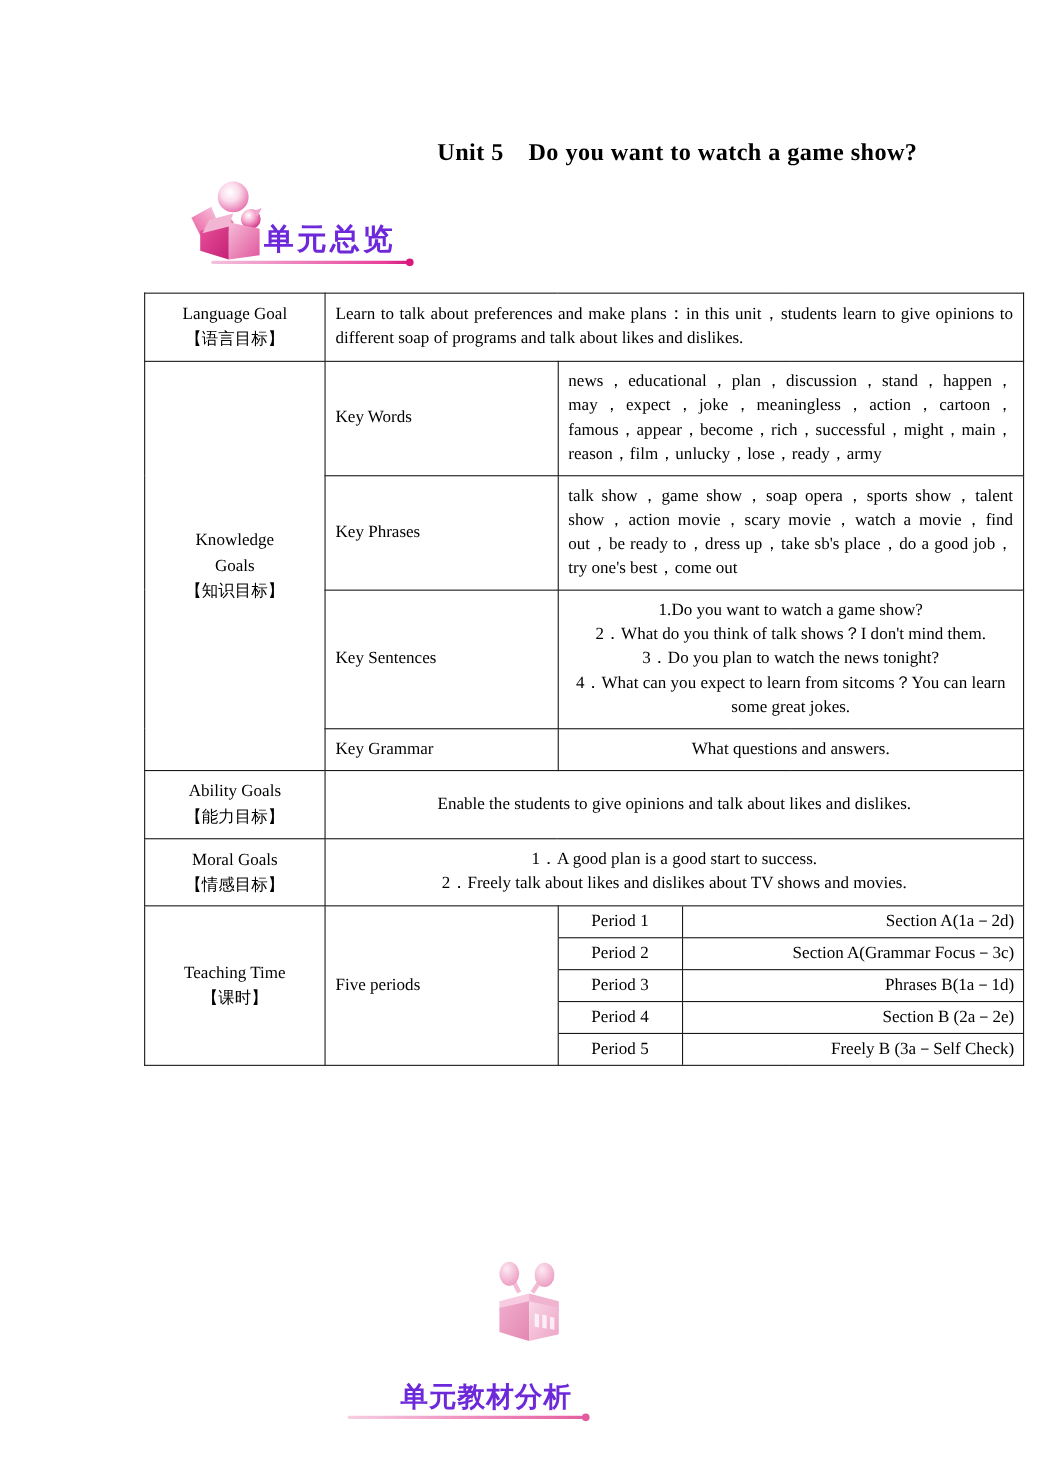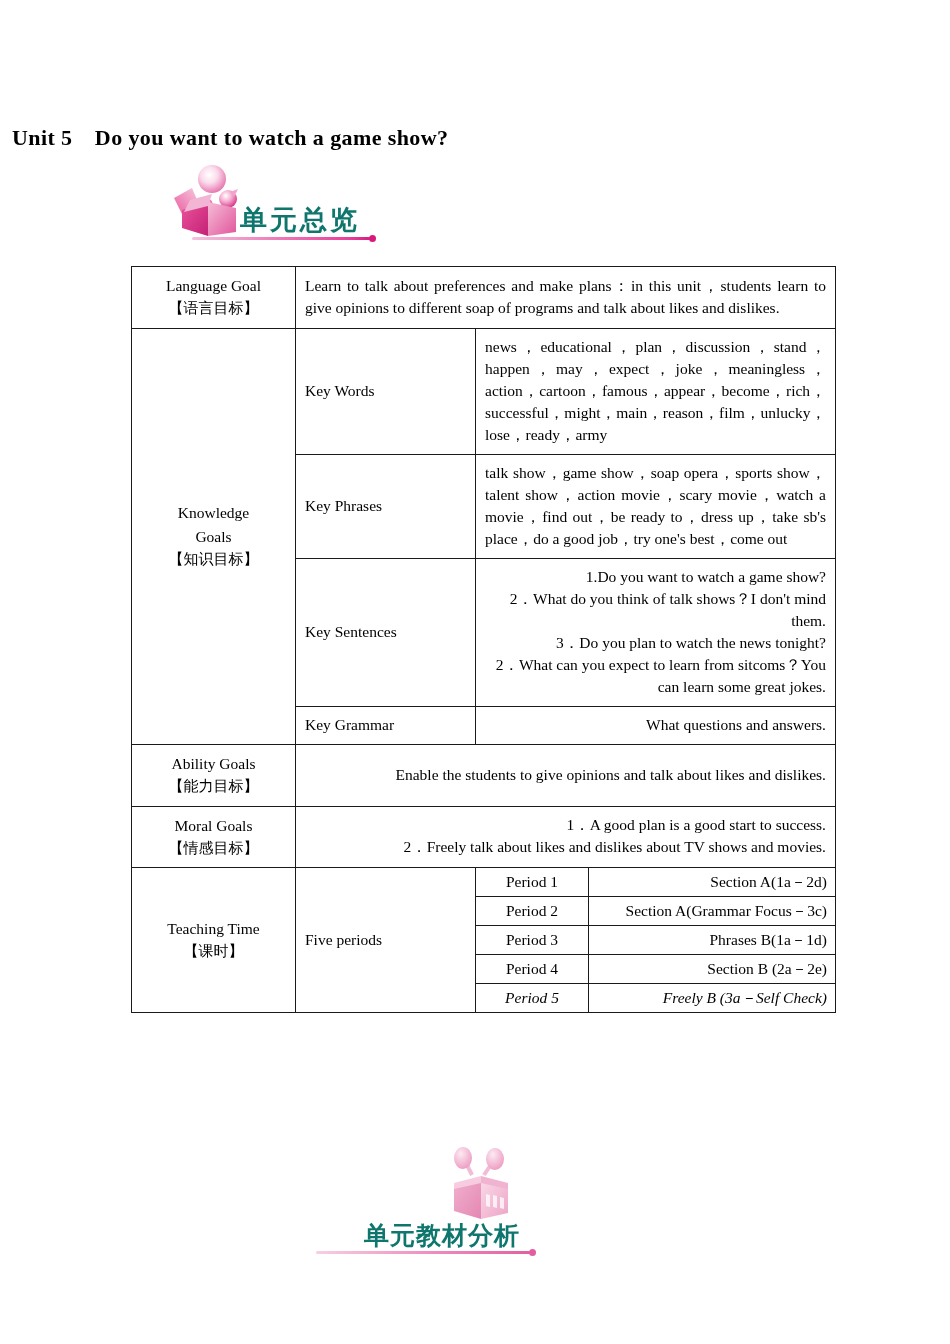--- a/index.html
+++ b/index.html
@@ -12,24 +12,24 @@
     height: 1344px;
     position: relative;
     font-family: "Liberation Serif", "DejaVu Serif", serif;
     color: #000000;
     overflow: hidden;
   }
 
   
   .page-title {
     position: absolute;
-    left: 12px;
+    left: 0;
     top: 125px;
     width: 834px;
-    text-align: left;
+    text-align: right;
     font-size: 22px;
     font-weight: bold;
     letter-spacing: 0.4px;
     white-space: pre;
     font-family: "Liberation Serif", "DejaVu Serif", serif;
   }
 
   
   .banner {
     position: absolute;
@@ -45,27 +45,28 @@
     height: 78px;
     flex: 0 0 auto;
   }
 
   .banner-text-wrap {
     position: relative;
     padding-bottom: 6px;
     margin-left: -6px;
   }
   .banner-text {
-    font-family: Liberation Sans, sans-serif;
+    font-family: Liberation Mono, monospace;
     font-weight: bold;
     font-size: 27px;
     letter-spacing: 3px;
-    color: #0f766e;
+    color: #6d28d9;
     line-height: 1;
     white-space: nowrap;
+    margin-top: 36px;
   }
   .banner-bottom .banner-text {
     font-size: 25px;
     letter-spacing: 1px;
   }
   .banner-rule {
     position: absolute;
     height: 3px;
     left: -48px;
     right: -10px;
@@ -86,34 +87,34 @@
   .banner-bottom .banner-rule {
     background: linear-gradient(to right, #f6cfe2 0%, #ee86bb 60%, #e4609f 100%);
   }
   .banner-bottom .banner-rule::after { background: #e35ca0; }
 
   
   .overview-table {
     position: absolute;
     left: 131px;
     top: 266px;
-    width: 705px;
+    width: 800px;
     border-collapse: collapse;
     table-layout: fixed;
     font-size: 15.5px;
     line-height: 1.42;
   }
   .overview-table td {
     border: 1px solid #1a1a1a;
     padding: 7px 9px 8px 9px;
     vertical-align: middle;
   }
   .col-label  { width: 145px; text-align: center; }
   .col-sub    { width: 138px; }
-  .col-body   { text-align: right; }
+  .col-body   { text-align: center; }
 
   .cn { font-family: "DejaVu Sans", sans-serif; font-size: 15px; }
   .label-cell { line-height: 1.5; }
 
   .body-cell { padding: 9px 10px 10px 11px; }
   .body-cell p { margin: 0; }
 
   .justified { text-align: justify; text-align-last: left; }
 
   
@@ -121,21 +122,21 @@
     width: 100%;
     border-collapse: collapse;
     table-layout: fixed;
     font-size: 15.5px;
   }
   .period-table td {
     border: 1px solid #1a1a1a;
     padding: 3px 8px;
   }
   .period-table tr:first-child td { border-top: 0; }
-  .period-table tr:last-child td { border-bottom: 0; font-style: italic; }
+  .period-table tr:last-child td { border-bottom: 0; }
   .period-table td:first-child { border-left: 0; text-align: center; width: 96px; }
   .period-table td:last-child { border-right: 0; text-align: right; }
   .nested-holder { padding: 0 !important; }
 </style>
 </head>
 <body>
 
 <div class="page-title">Unit 5 Do you want to watch a game show?</div>
 
 <div class="banner banner-top">
@@ -206,21 +207,21 @@
       <td class="col-sub">Key Phrases</td>
       <td class="col-body body-cell justified" colspan="2">talk show，game show，soap opera，sports show，talent show，action movie，scary movie，watch a movie，find out，be ready to，dress up，take sb's place，do a good job，try one's best，come out</td>
     </tr>
 
     <tr>
       <td class="col-sub">Key Sentences</td>
       <td class="col-body body-cell" colspan="2">
         <p>1.Do you want to watch a game show?</p>
         <p>2．What do you think of talk shows？I don't mind them.</p>
         <p>3．Do you plan to watch the news tonight?</p>
-        <p>2．What can you expect to learn from sitcoms？You can learn some great jokes.</p>
+        <p>4．What can you expect to learn from sitcoms？You can learn some great jokes.</p>
       </td>
     </tr>
 
     <tr>
       <td class="col-sub">Key Grammar</td>
       <td class="col-body body-cell" colspan="2">What questions and answers.</td>
     </tr>
 
     <tr>
       <td class="col-label label-cell">

